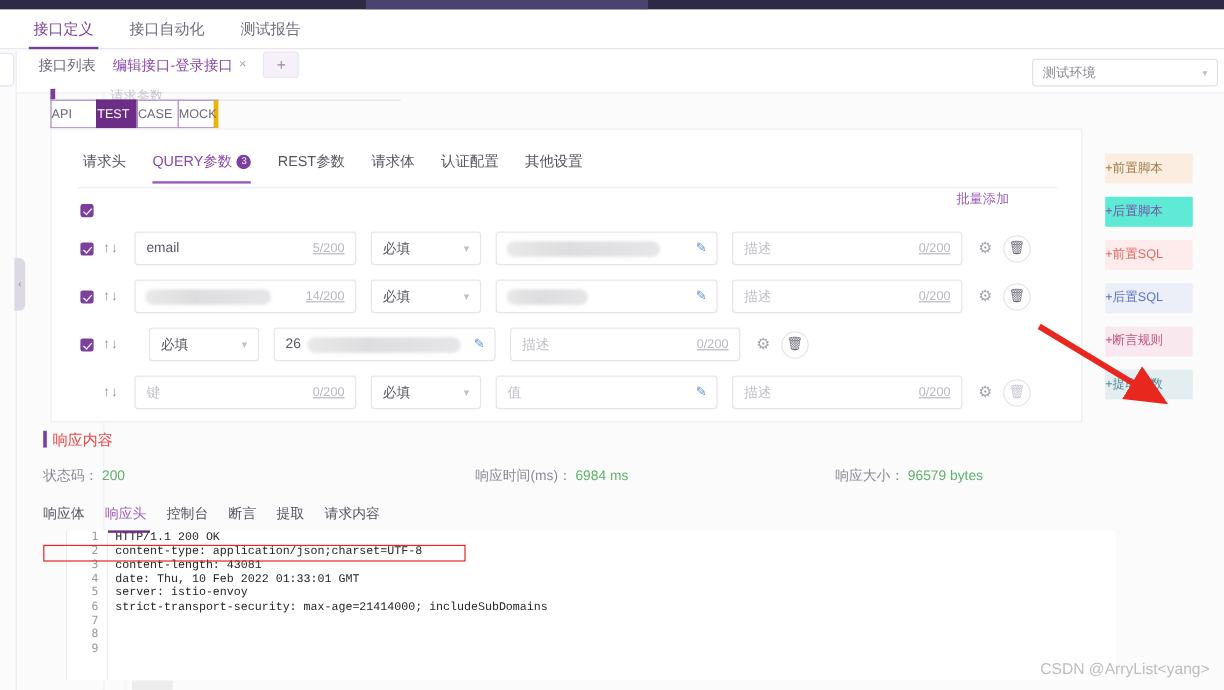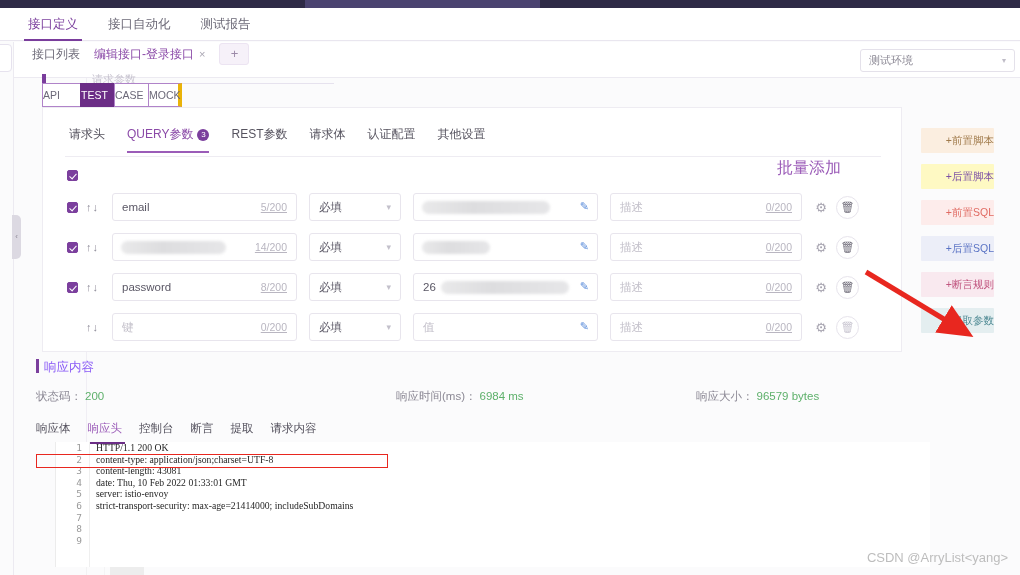--- a/index.html
+++ b/index.html
@@ -63,21 +63,21 @@
   
   .subtabs { position:absolute; left:26px; top:18px; display:flex; align-items:center; gap:22px; }
   .subtab { font-size:12px; color:#56535f; cursor:pointer; position:relative; padding-bottom:9px; }
   .subtab.active { color:#8b4aa8; }
   .subtab.active:after { content:""; position:absolute; left:0; right:0; bottom:-1px; height:2px; background:#9b5cb8; }
   .badge { display:inline-block; width:12px; height:12px; border-radius:50%; background:#7b3f9d; color:#fff;
            font-size:8px; line-height:12px; text-align:center; margin-left:4px; vertical-align:1px; }
   .subtabs-rule { position:absolute; left:22px; top:48px; width:816px; height:1px; background:#eeecf2; }
 
   
-  .batch-add { position:absolute; right:60px; top:50px; font-size:16px; color:#9b5cb8; cursor:pointer;font-family:Liberation Mono, monospace; }
+  .batch-add { position:absolute; right:60px; top:50px; font-size:11px; color:#9b5cb8; cursor:pointer;font-family:Liberation Mono, monospace; }
 
   
   .chk { width:11px; height:11px; border:1px solid #c9c5d2; border-radius:2px; background:#fff; cursor:pointer;
          position:relative; flex:none; }
   .chk.on { background:#7b3f9d; border-color:#7b3f9d; }
   .chk.on:after { content:""; position:absolute; left:3px; top:1px; width:3px; height:6px;
                   border:solid #fff; border-width:0 1.5px 1.5px 0; transform:rotate(42deg); }
   .head-chk { position:absolute; left:24px; top:62px; }
 
   
@@ -96,48 +96,48 @@
   .desc-fld { width:192px; margin-left:12px; }
   .gear { width:22px; text-align:center; margin-left:8px; color:#a7a4b0; font-size:13px; cursor:pointer; flex:none; }
   .trash { width:23px; height:23px; border-radius:50%; border:1px solid #e7e4ec; margin-left:4px; background:#fff;
            color:#6e6b78; font-size:11px; line-height:21px; text-align:center; cursor:pointer; flex:none; }
   .trash.dim { color:#c9c6d1; }
   
   .redact { position:absolute; border-radius:7px; background:linear-gradient(90deg,#e9e9ea,#dddddf 40%,#e6e6e8); filter:blur(1.4px); }
 
   
   .actions { position:absolute; left:921px; top:128px; width:73px; }
-  .act { width:73px; height:25px; border-radius:1px; font-size:10.5px; line-height:25px; text-align:right;
+  .act { width:73px; height:25px; border-radius:1px; font-size:10.5px; line-height:25px; text-align:left;
          margin-bottom:11px; cursor:pointer; }
 
   
   .arrow-svg { position:absolute; left:860px; top:268px; pointer-events:none; }
 
   
-  .resp-title { position:absolute; left:44px; top:359px; font-size:12.5px; color:#8b5cf6; }
+  .resp-title { position:absolute; left:44px; top:359px; font-size:12.5px; color:#ef4444; }
   .resp-bar { position:absolute; left:36px; top:359px; width:3px; height:14px; background:#7b3f9d; }
   .meta { position:absolute; top:389px; font-size:11.5px; color:#8b8894; }
   .meta .v { color:#5db06a; margin-left:3px; }
   .meta-status { left:36px; }
   .meta-time  { left:396px; }
   .meta-size  { left:696px; }
 
   .resptabs { position:absolute; left:36px; top:421px; display:flex; gap:17px; }
   .rtab { font-size:11.5px; color:#55525e; cursor:pointer; }
   .rtab.active { color:#9b5cb8; }
 
   
   .code { position:absolute; left:55px; top:442px; width:875px; height:125px; background:#fff;
           border-left:1px solid #ececec; overflow:hidden; }
   .code-accent { position:absolute; left:90px; top:442px; width:35px; height:2px; background:#6b2d86; }
   .gutter { position:absolute; left:0; top:0; width:34px; height:125px; background:#fff; border-right:1px solid #efefef; }
   .gutter div { font-family:"DejaVu Sans Mono","Liberation Mono",monospace; font-size:9.5px; color:#9a9a9a;
                 text-align:right; padding-right:7px; height:11.6px; line-height:11.6px; }
   .lines { position:absolute; left:40px; top:0; }
-  .lines div { font-family:Liberation Serif, serif; font-size:9.7px; color:#262626;
+  .lines div { font-family:Liberation Mono, monospace; font-size:9.7px; color:#262626;
                height:11.6px; line-height:11.6px; white-space:pre; }
   .tok-box { position:absolute; left:36px; top:454px; width:352px; height:14px; border:1.6px solid #e8271f; }
 
   
   .vline1 { position:absolute; left:86px; top:442px; width:1px; height:133px; background:#f2f2f3; }
   .vline2 { position:absolute; left:104px; top:442px; width:1px; height:133px; background:#f4f4f5; }
   .codebg { position:absolute; left:110px; top:442px; width:34px; height:133px; background:#ededed; }
 
   
   .watermark { position:absolute; right:12px; bottom:10px; font-size:13px; color:#bdbdbd;text-align:right; }
@@ -248,24 +248,20 @@
           <div class="fld desc-fld">
             <span class="ph">描述</span>
             <span class="cnt">0/200</span>
           </div>
           <div class="gear">⚙</div>
           <div class="trash">🗑</div>
         </div>
         <div class="prow">
           <div class="chk on"></div>
           <div class="arrows">↑↓</div>
-          <div class="fld key-fld" style="position: relative;">
-            <span>password</span>
-            <span class="cnt">8/200</span>
-          </div>
           <div class="fld sel-fld">
             <span>必填</span>
             <span class="sel-caret">▾</span>
           </div>
           <div class="fld val-fld">
             <span>26</span>
             <span class="redact" style="left: 27px; top: 7px; width: 128px; height: 13px;"></span>
             <span class="pencil">✎</span>
           </div>
           <div class="fld desc-fld">
@@ -295,21 +291,21 @@
             <span class="cnt">0/200</span>
           </div>
           <div class="gear">⚙</div>
           <div class="trash dim">🗑</div>
         </div>
       </div>
   </div>
 
   <div class="actions" id="action-buttons">
       <div class="act" style="background: rgb(251, 238, 224); color: rgb(160, 122, 74);">+前置脚本</div>
-      <div class="act" style="background: #fef9c3; color: rgb(123, 79, 165);">+后置脚本</div>
+      <div class="act" style="background: #5eead4; color: rgb(123, 79, 165);">+后置脚本</div>
       <div class="act" style="background: rgb(253, 236, 235); color: rgb(224, 106, 98);">+前置SQL</div>
       <div class="act" style="background: rgb(236, 238, 248); color: rgb(90, 115, 196);">+后置SQL</div>
       <div class="act" style="background: rgb(249, 233, 239); color: rgb(192, 85, 127);">+断言规则</div>
       <div class="act" style="background: rgb(228, 238, 240); color: rgb(79, 138, 148);">+提取参数</div>
     </div>
 
   <svg class="arrow-svg" width="115" height="72" viewBox="0 0 115 72">
     <defs>
       <marker id="ah" markerWidth="7" markerHeight="7" refX="2" refY="3.2" orient="auto">
         <path d="M0,0 L7,3.2 L0,6.4 z" fill="#e8271f"></path>

